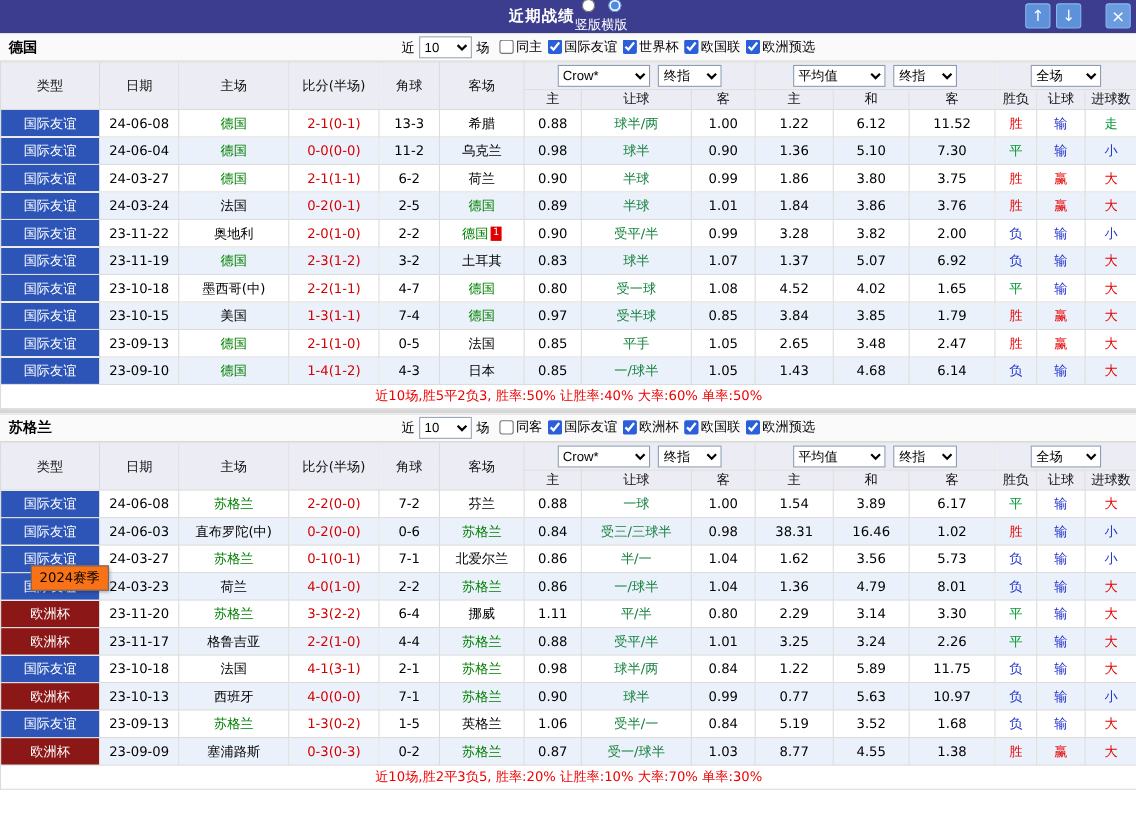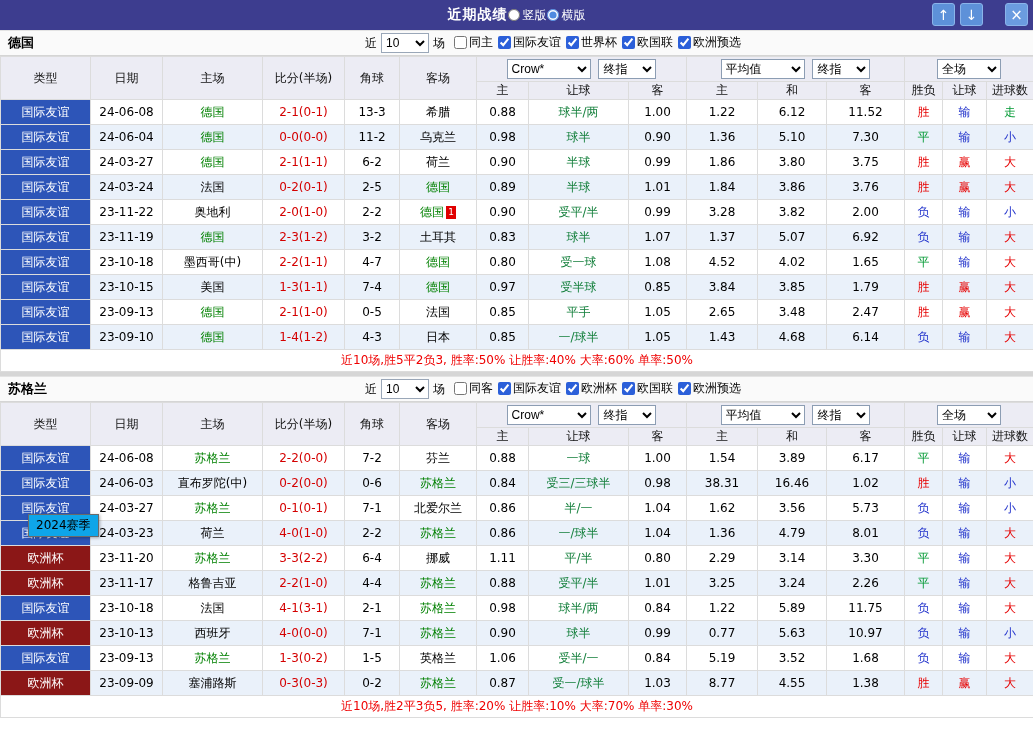--- a/index.html
+++ b/index.html
@@ -9,21 +9,21 @@
     font-family: "DejaVu Sans", "Liberation Sans", sans-serif;
     font-size: 12px; color: #000;
   }
   
   .titlebar {
     height: 30px; background: #3d3d8f; color: #fff;
     display: flex; align-items: center; position: relative;
   }
   .titlebar-center { flex: 1; display: flex; justify-content: center; align-items: center; gap: 0; }
   .title { font-weight: bold; font-size: 14px; letter-spacing: 1px; }
-  .radio-label { display: inline-flex; align-items: center; gap: 3px; font-size: 12px; color: #fff; cursor: pointer; }
+  .radio-label { display: inline-flex; align-items: center; gap: 3px; font-size: 12px; color: #fff; cursor: pointer; flex-direction: column; }
   .radio-label input { accent-color: #4f8ae0; width: 12px; height: 12px; margin: 0; }
   .titlebar-buttons { position: absolute; right: 5px; top: 3px; display: flex; align-items: center; }
   .tb-btn {
     width: 23px; height: 23px; background: #5d91d9; border: 1px solid #8ab4ea;
     color: #fff; font-size: 14px; line-height: 20px; text-align: center;
     cursor: pointer; border-radius: 3px; margin-left: 5px; padding: 0;
     font-family: "DejaVu Sans", sans-serif;
   }
   .tb-btn.close { margin-left: 22px; background: #6b9ce0; font-size: 15px; }
   
@@ -64,21 +64,21 @@
   td.res { font-weight: normal; }
   .card-badge {
     display: inline-block; background: #e00000; color: #fff; font-size: 9px;
     width: 10px; height: 13px; line-height: 13px; margin-left: 2px; vertical-align: middle;
   }
   td.summary { height: 22px; color: #ef0000; background: #fff; font-size: 12px; }
   .section-divider { height: 4px; background: #d6d6d6; }
   
   .tooltip {
     position: absolute; left: 28px; top: 514px; z-index: 10;
-    background: #0ea5e9; border: 1px solid #6a6a6a; padding: 2px 7px;
+    background: #f97316; border: 1px solid #6a6a6a; padding: 2px 7px;
     font-size: 12px; color: #000; box-shadow: 1px 1px 3px rgba(0,0,0,0.3);
   }
 </style>
 </head>
 <body>
 
 <div class="titlebar">
   <div class="titlebar-center">
     <span class="title">近期战绩</span>
     <label class="radio-label layout-radio">

